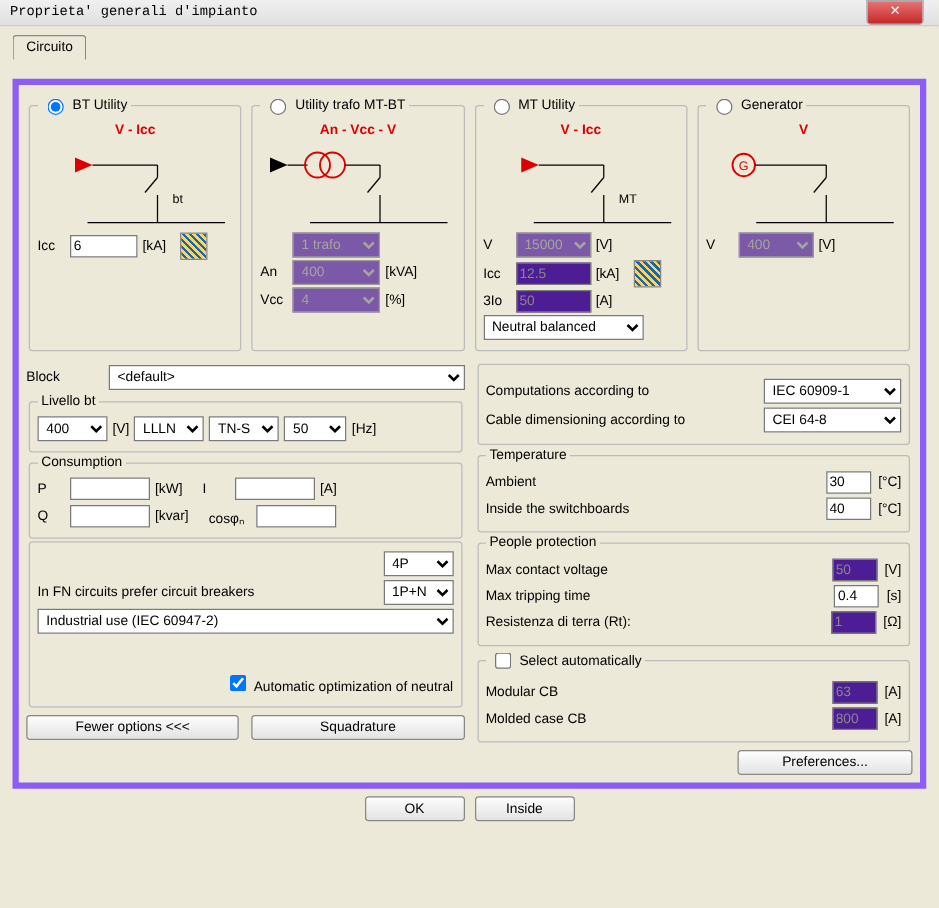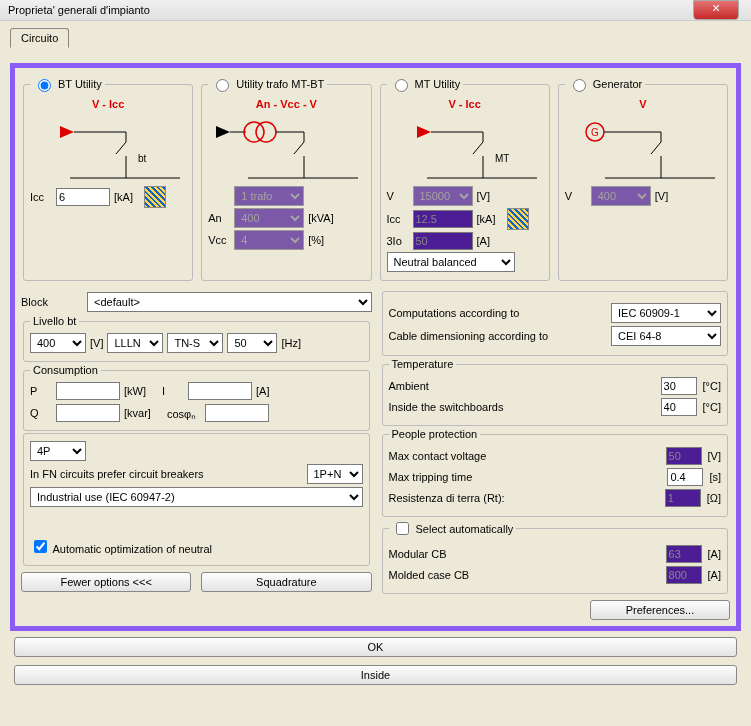--- a/index.html
+++ b/index.html
@@ -8,20 +8,21 @@
     font-size: 11px;
     background: #ECE9D8;
     color: #000;
     width: 751px;
   }
   .titlebar {
     background: linear-gradient(#F0F0F0, #E0E0E0);
     padding: 4px 8px;
     border-bottom: 1px solid #ccc;
     font-size: 11px;
+    font-family: Liberation Mono, monospace;
   }
   .closebtn {
     position: absolute;
     top: 0; right: 12px;
     width: 44px; height: 18px;
     background: linear-gradient(#E57373,#C62828);
     border: 1px solid #aaa;
     border-radius: 0 0 4px 4px;
     color: #fff;
     text-align: center;
@@ -81,38 +82,38 @@
   .unit { min-width: 26px; }
   .iconbtn {
     width: 20px; height: 20px;
     border: 1px solid #888;
     background: repeating-linear-gradient(45deg,#FFD54F,#FFD54F 2px,#1565C0 2px,#1565C0 4px);
     cursor: pointer;
   }
   .two-col { display: flex; gap: 8px; }
   .left-col { flex: 1; }
   .right-col { flex: 1; }
-  .line { display: flex; align-items: center; gap: 6px; margin: 3px 0; }
+  .line { display: flex; align-items: center; gap: 6px; margin: 3px 0; justify-content: flex-end; }
   .line > span:first-child { flex: 0 0 auto; }
   .btn {
     background: linear-gradient(#FDFDFD,#E3E3E3);
     border: 1px solid #888;
     border-radius: 3px;
     padding: 3px 14px;
     font-family: inherit;
     font-size: 11px;
     cursor: pointer;
   }
   .footer {
     display: flex;
     justify-content: space-between;
     gap: 10px;
     margin-top: 6px;
   }
-  .footer-right { display: flex; gap: 8px; justify-content: center; padding: 6px 4px; flex-direction: column; }
+  .footer-right { display: flex; gap: 8px; justify-content: center; padding: 6px 4px; }
   legend label { display:flex; align-items:center; gap:4px; }
 </style>
 </head>
 <body>
 
 <div class="titlebar">
   <span>Proprieta' generali d'impianto</span>
 </div>
 <div class="closebtn">×</div>
 

